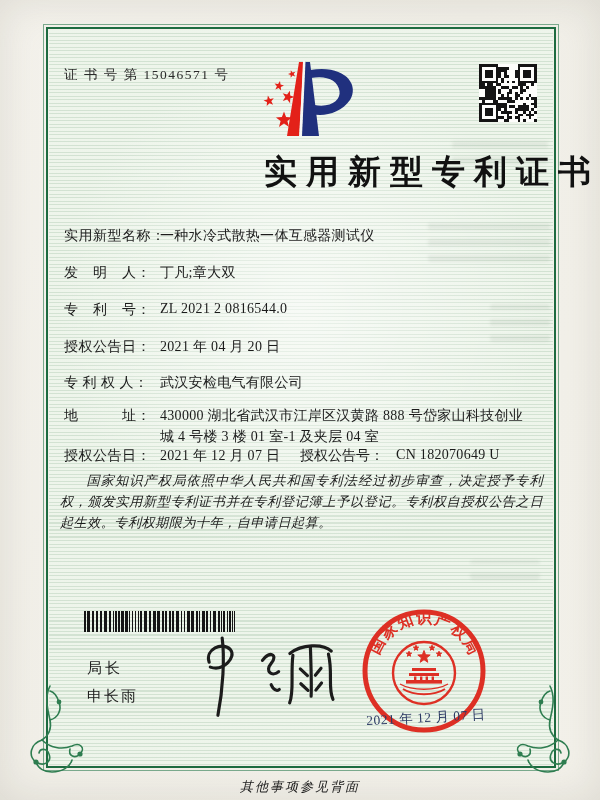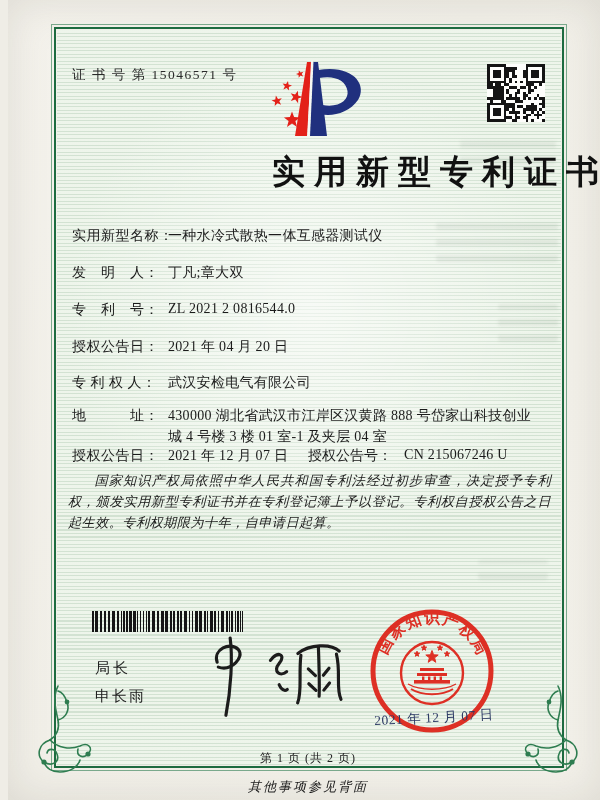--- a/index.html
+++ b/index.html
@@ -5,21 +5,20 @@
   html,body{margin:0;padding:0;}
   body{
     width:600px;height:800px;position:relative;overflow:hidden;
     background:#efede6;
     font-family:"Liberation Serif","DejaVu Serif",serif;
   }
   .paper{
     position:absolute;inset:0;
     background:linear-gradient(120deg,#f4f2ec 0%,#f1efe8 45%,#f3f1ea 100%);
     box-shadow:inset 0 0 40px rgba(120,115,100,.18);
-    margin-left:8px;
   }
   
   .cert{
     position:absolute;left:43px;top:24px;width:516px;height:747px;
     border:1px solid #7aa98c;
     box-sizing:border-box;
   }
   .cert .inner-frame{
     position:absolute;inset:2px;border:2.5px solid #1d6b40;box-sizing:border-box;
   }
@@ -295,21 +294,21 @@
     </div>
     <div class="row" style="top:180px">
       <span class="lbl">地　　　址：</span>
       <span class="val">430000 湖北省武汉市江岸区汉黄路 888 号岱家山科技创业</span>
       <span class="val2">城 4 号楼 3 楼 01 室-1 及夹层 04 室</span>
     </div>
     <div class="row" style="top:220px">
       <span class="lbl">授权公告日：</span>
       <span class="val">2021 年 12 月 07 日</span>
       <span class="lbl2">授权公告号：</span>
-      <span class="valB">CN 215067246 U</span>
+      <span class="valB">CN 182070649 U</span>
     </div>
   </div>
 
   <div class="paras">
     <p>国家知识产权局依照中华人民共和国专利法经过初步审查，决定授予专利权，颁发实用新型专利证书并在专利登记簿上予以登记。专利权自授权公告之日起生效。专利权期限为十年，自申请日起算。</p>
   </div>
 
   <svg class="barcode" viewBox="0 0 154 21" shape-rendering="crispEdges">
       <rect x="0" y="0" width="2" height="21" fill="#151515"></rect>
       <rect x="3" y="0" width="3" height="21" fill="#151515"></rect>
@@ -399,21 +398,20 @@
       <rect x="-10" y="5.5" width="2.4" height="3.5" stroke="none"></rect>
       <rect x="-4" y="5.5" width="2.4" height="3.5" stroke="none"></rect>
       <rect x="1.6" y="5.5" width="2.4" height="3.5" stroke="none"></rect>
       <rect x="7.6" y="5.5" width="2.4" height="3.5" stroke="none"></rect>
       <path d="M-21,18 C-10,25 10,25 21,18" fill="none" stroke-width="2"></path>
       <path d="M-24,13 C-12,20 12,20 24,13" fill="none" stroke-width="1.4"></path>
     </g>
   </svg>
   <div class="seal-date">2021 年 12 月 07 日</div>
 
-  <div class="footer-page">第 1 页 (共 2 页)</div>
   <div class="back-note">其他事项参见背面</div>
 
   <svg class="ornament left" viewBox="0 0 86 92">
     <g fill="none" stroke="#2e7d50" stroke-width="1.6" stroke-linecap="round">
       <path d="M36,2 C30,14 34,26 36,36 C38,46 34,52 28,56"></path>
       <path d="M28,56 C16,60 14,72 22,78 C30,83 38,78 35,70 C33,64 26,64 25,69"></path>
       <path d="M36,36 C44,34 48,26 45,18 C43,12 40,8 36,7"></path>
       <path d="M28,56 C36,64 48,66 58,62 C66,58 72,64 66,70 C61,75 54,72 56,65"></path>
       <path d="M22,78 C24,84 30,88 38,88 C48,88 56,83 58,76"></path>
       <circle cx="22" cy="78" r="1.8" fill="#2e7d50"></circle>

